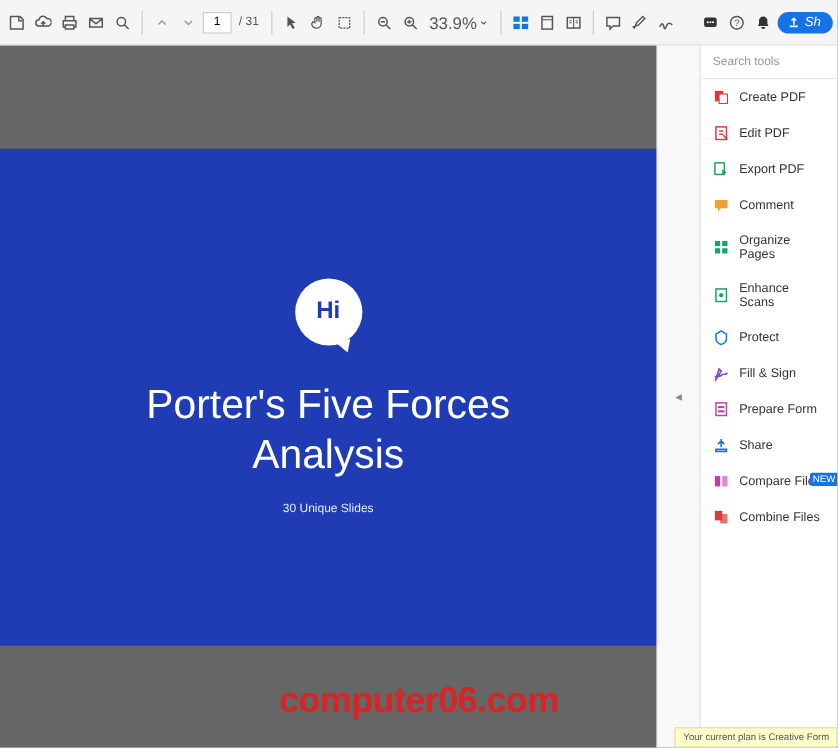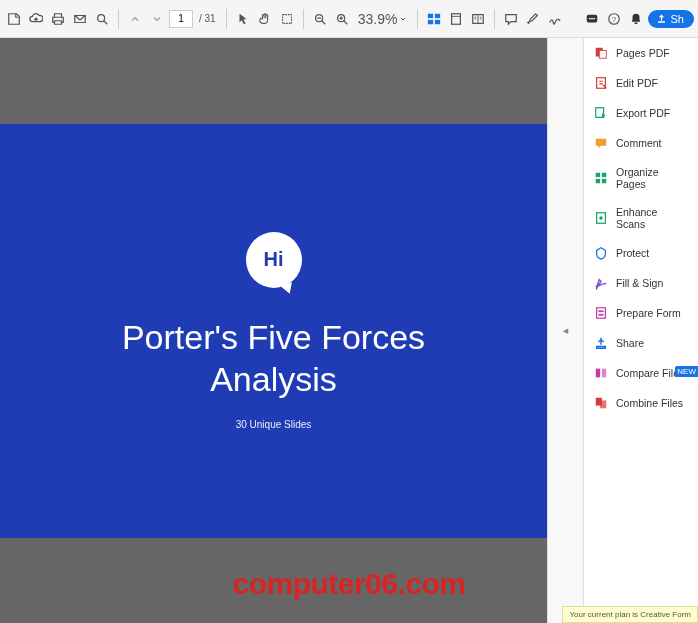--- a/index.html
+++ b/index.html
@@ -67,20 +67,21 @@
 .share-btn {
   background: #1473e6;
   color: #fff;
   border-radius: 12px;
   padding: 3px 10px 3px 8px;
   font-size: 11px;
   display: flex;
   align-items: flex-start;
   gap: 4px;
   cursor: pointer;
+  font-style: italic;
 }
 .main {
   display: flex;
   height: calc(100% - 38px);
 }
 .canvas-area {
   flex: 1;
   background: #666;
   display: flex;
   align-items: center;
@@ -372,29 +373,30 @@
       </div>
       <div class="slide-sub">30 Unique Slides</div>
     </div>
   </div>
 
   <div class="vtoolbar">
     <span class="chev">◂</span>
   </div>
 
   <div class="tools-panel">
+    <div class="search-tools">Search tools</div>
     <div id="tools-list">
         <div class="tool-item">
           <span class="tool-icon">
             <svg width="14" height="14" viewBox="0 0 16 16">
               <rect x="2" y="2" width="8" height="10" fill="#d83b3b"></rect>
               <rect x="6" y="5" width="8" height="9" fill="#fff" stroke="#d83b3b"></rect>
             </svg>
           </span>
-          <span>Pages PDF</span>
+          <span>Create PDF</span>
         </div>
         <div class="tool-item">
           <span class="tool-icon">
             <svg width="14" height="14" viewBox="0 0 16 16">
               <rect x="3" y="2" width="10" height="12" fill="none" stroke="#d83b3b" stroke-width="1.4"></rect>
               <path stroke="#d83b3b" d="M6 6h4M6 9h4M10 10l4 4" stroke-width="1.4"></path>
             </svg>
           </span>
           <span>Edit PDF</span>
         </div>

